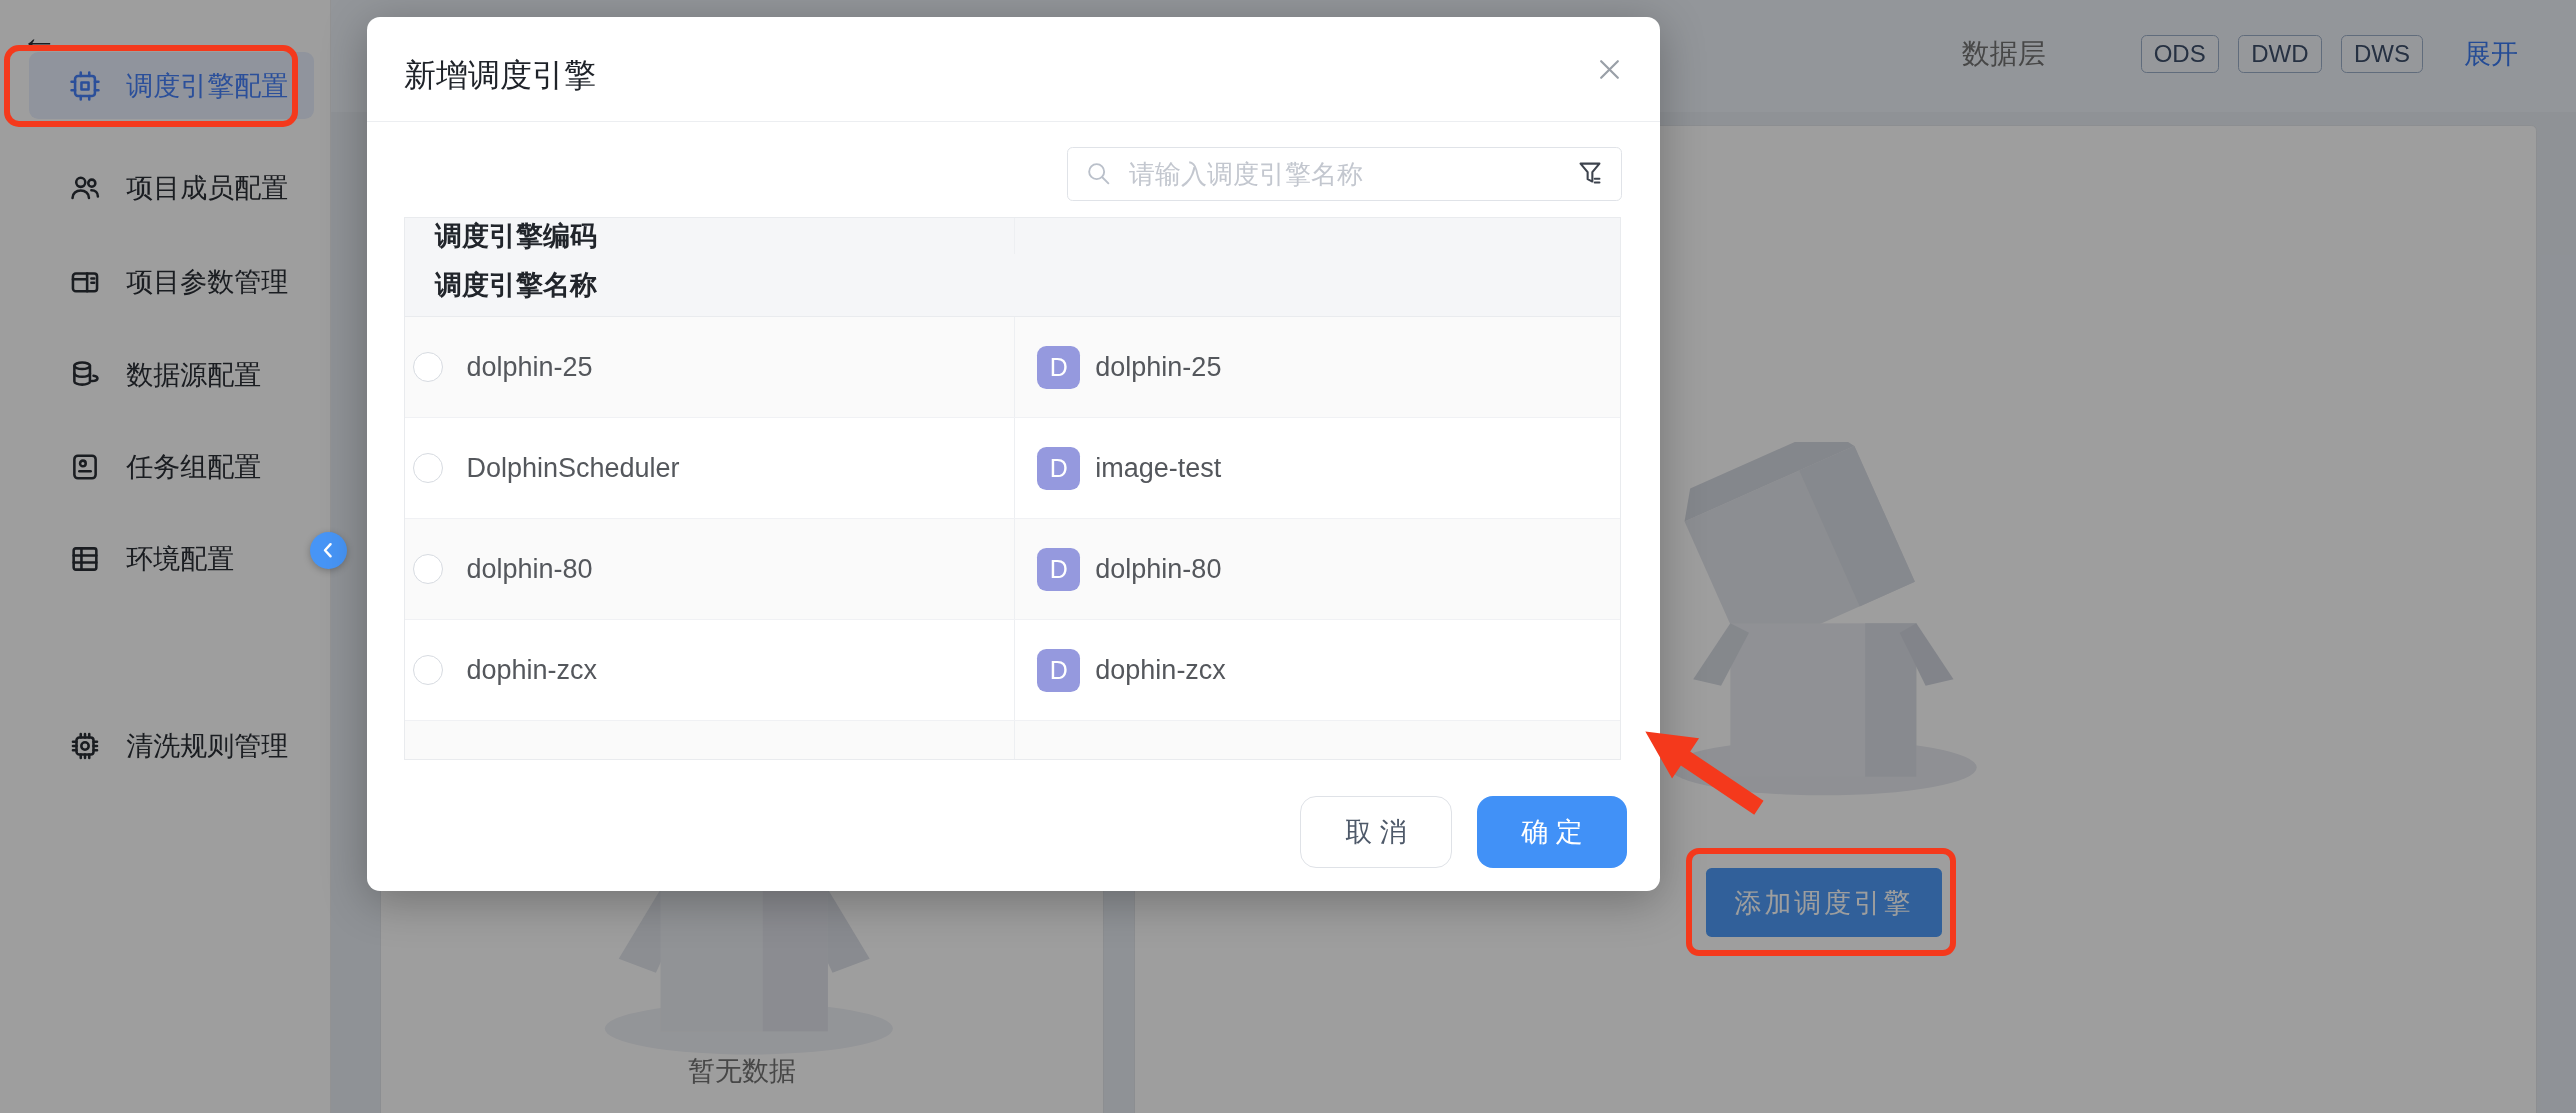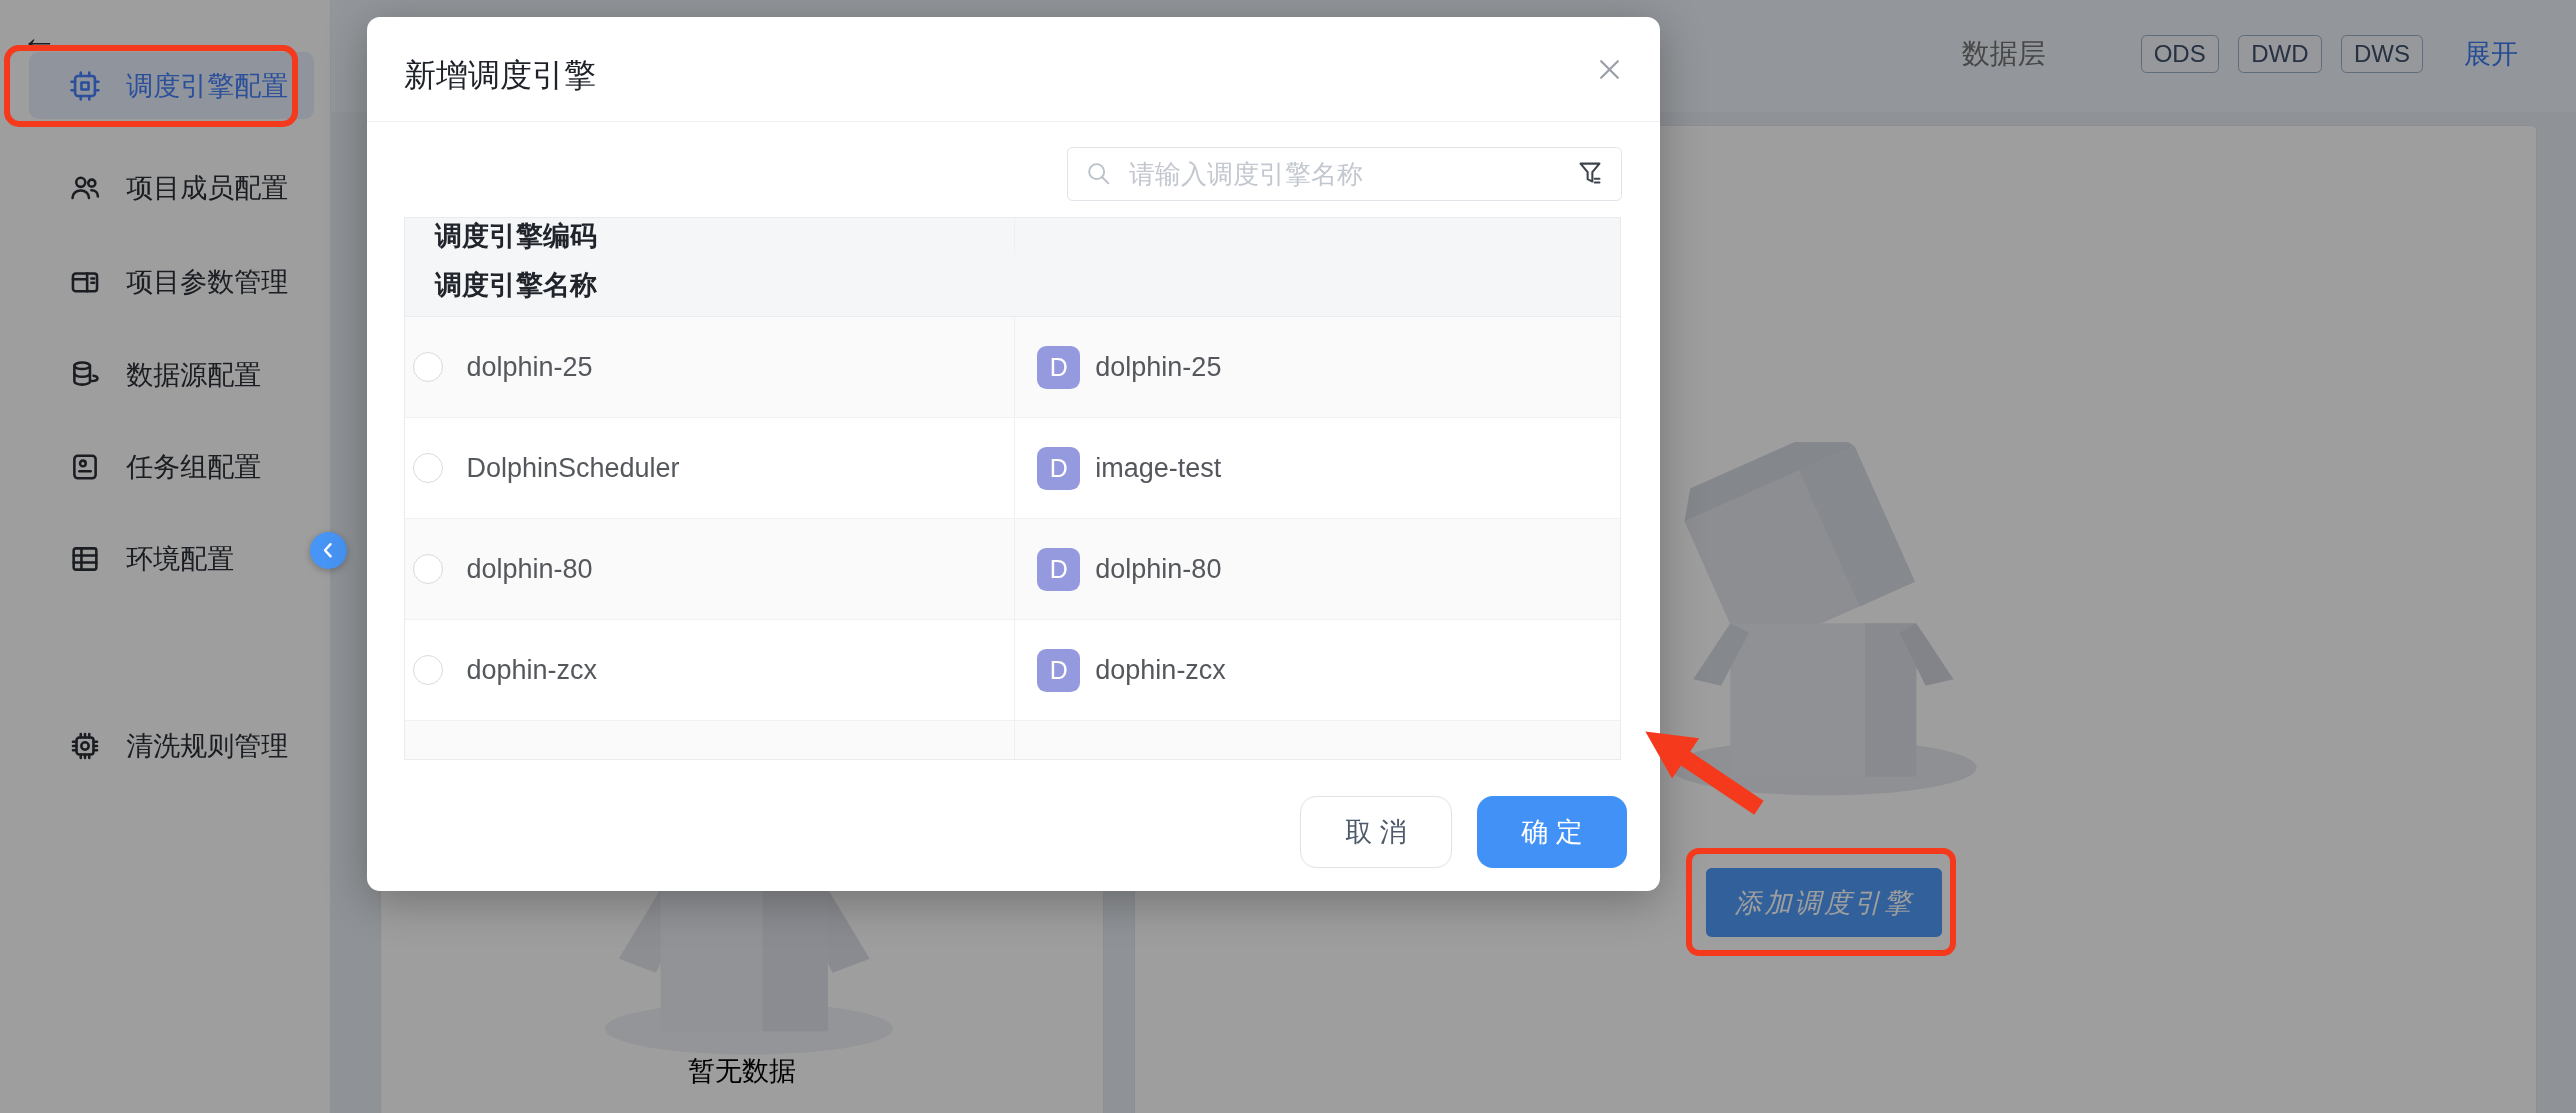--- a/index.html
+++ b/index.html
@@ -12,24 +12,24 @@
   
   .topband{left:331px;top:0;width:2245px;height:112px;background:#eef3f9;}
   .header-right{right:58px;top:35px;display:flex;align-items:center;}
   .dl-label{font-size:28px;color:#737373;margin-right:95px;}
   .layer-chip{font-size:24px;color:#3e4f6b;border:1.9px solid #9caec8;border-radius:5.6px;
     padding:3.7px 12px;margin-right:19.5px;background:rgba(255,255,255,.25);}
   .expand-link{font-size:27px;color:#3a7af0;margin-left:41px;cursor:pointer;}
   .card{top:125px;height:1024px;background:#fff;border:1.9px solid #e2e5ea;border-radius:5.6px;box-sizing:border-box;overflow:hidden;}
   .card-left{left:380px;width:724px;}
   .card-right{left:1134px;width:1403px;}
-  .empty-text{left:0;right:0;top:927px;text-align:center;font-size:27px;color:#000000;font-family:Liberation Mono, monospace;}
+  .empty-text{left:0;right:0;top:927px;text-align:center;font-size:27px;color:#737373;font-family:Liberation Mono, monospace;}
   .add-btn{left:571px;top:742px;width:236px;height:69px;background:#4f9cf8;color:#fff;
     font-size:27px;letter-spacing:2.8px;border:none;border-radius:5.6px;display:flex;
-    align-items:center;justify-content:center;cursor:pointer;font-style:italic;}
+    align-items:center;justify-content:center;cursor:pointer;}
   
   .sidebar{left:0;top:0;width:331px;height:1113px;background:#fff;border-right:1.9px solid #ececee;box-sizing:border-box;z-index:1;}
   .back-btn{left:20.5px;top:17px;width:41px;height:41px;font-size:37px;line-height:41px;color:#2b2f36;cursor:pointer;}
   .sb-item{left:11.2px;width:285px;height:67px;border-radius:9.3px;display:flex;align-items:center;
     padding-left:39px;box-sizing:border-box;font-size:27px;color:#2b2f36;cursor:pointer;margin-left:18px;}
   .sb-item .sb-icon{width:34px;height:34px;margin-right:24px;flex:0 0 34px;}
   .sb-item.active{background:#e8effd;color:#4680f8;}
   .sb-icon svg{width:34px;height:34px;display:block;}
   
   .dim{left:0;top:0;right:0;bottom:0;background:rgba(0,0,0,0.38);z-index:20;}

